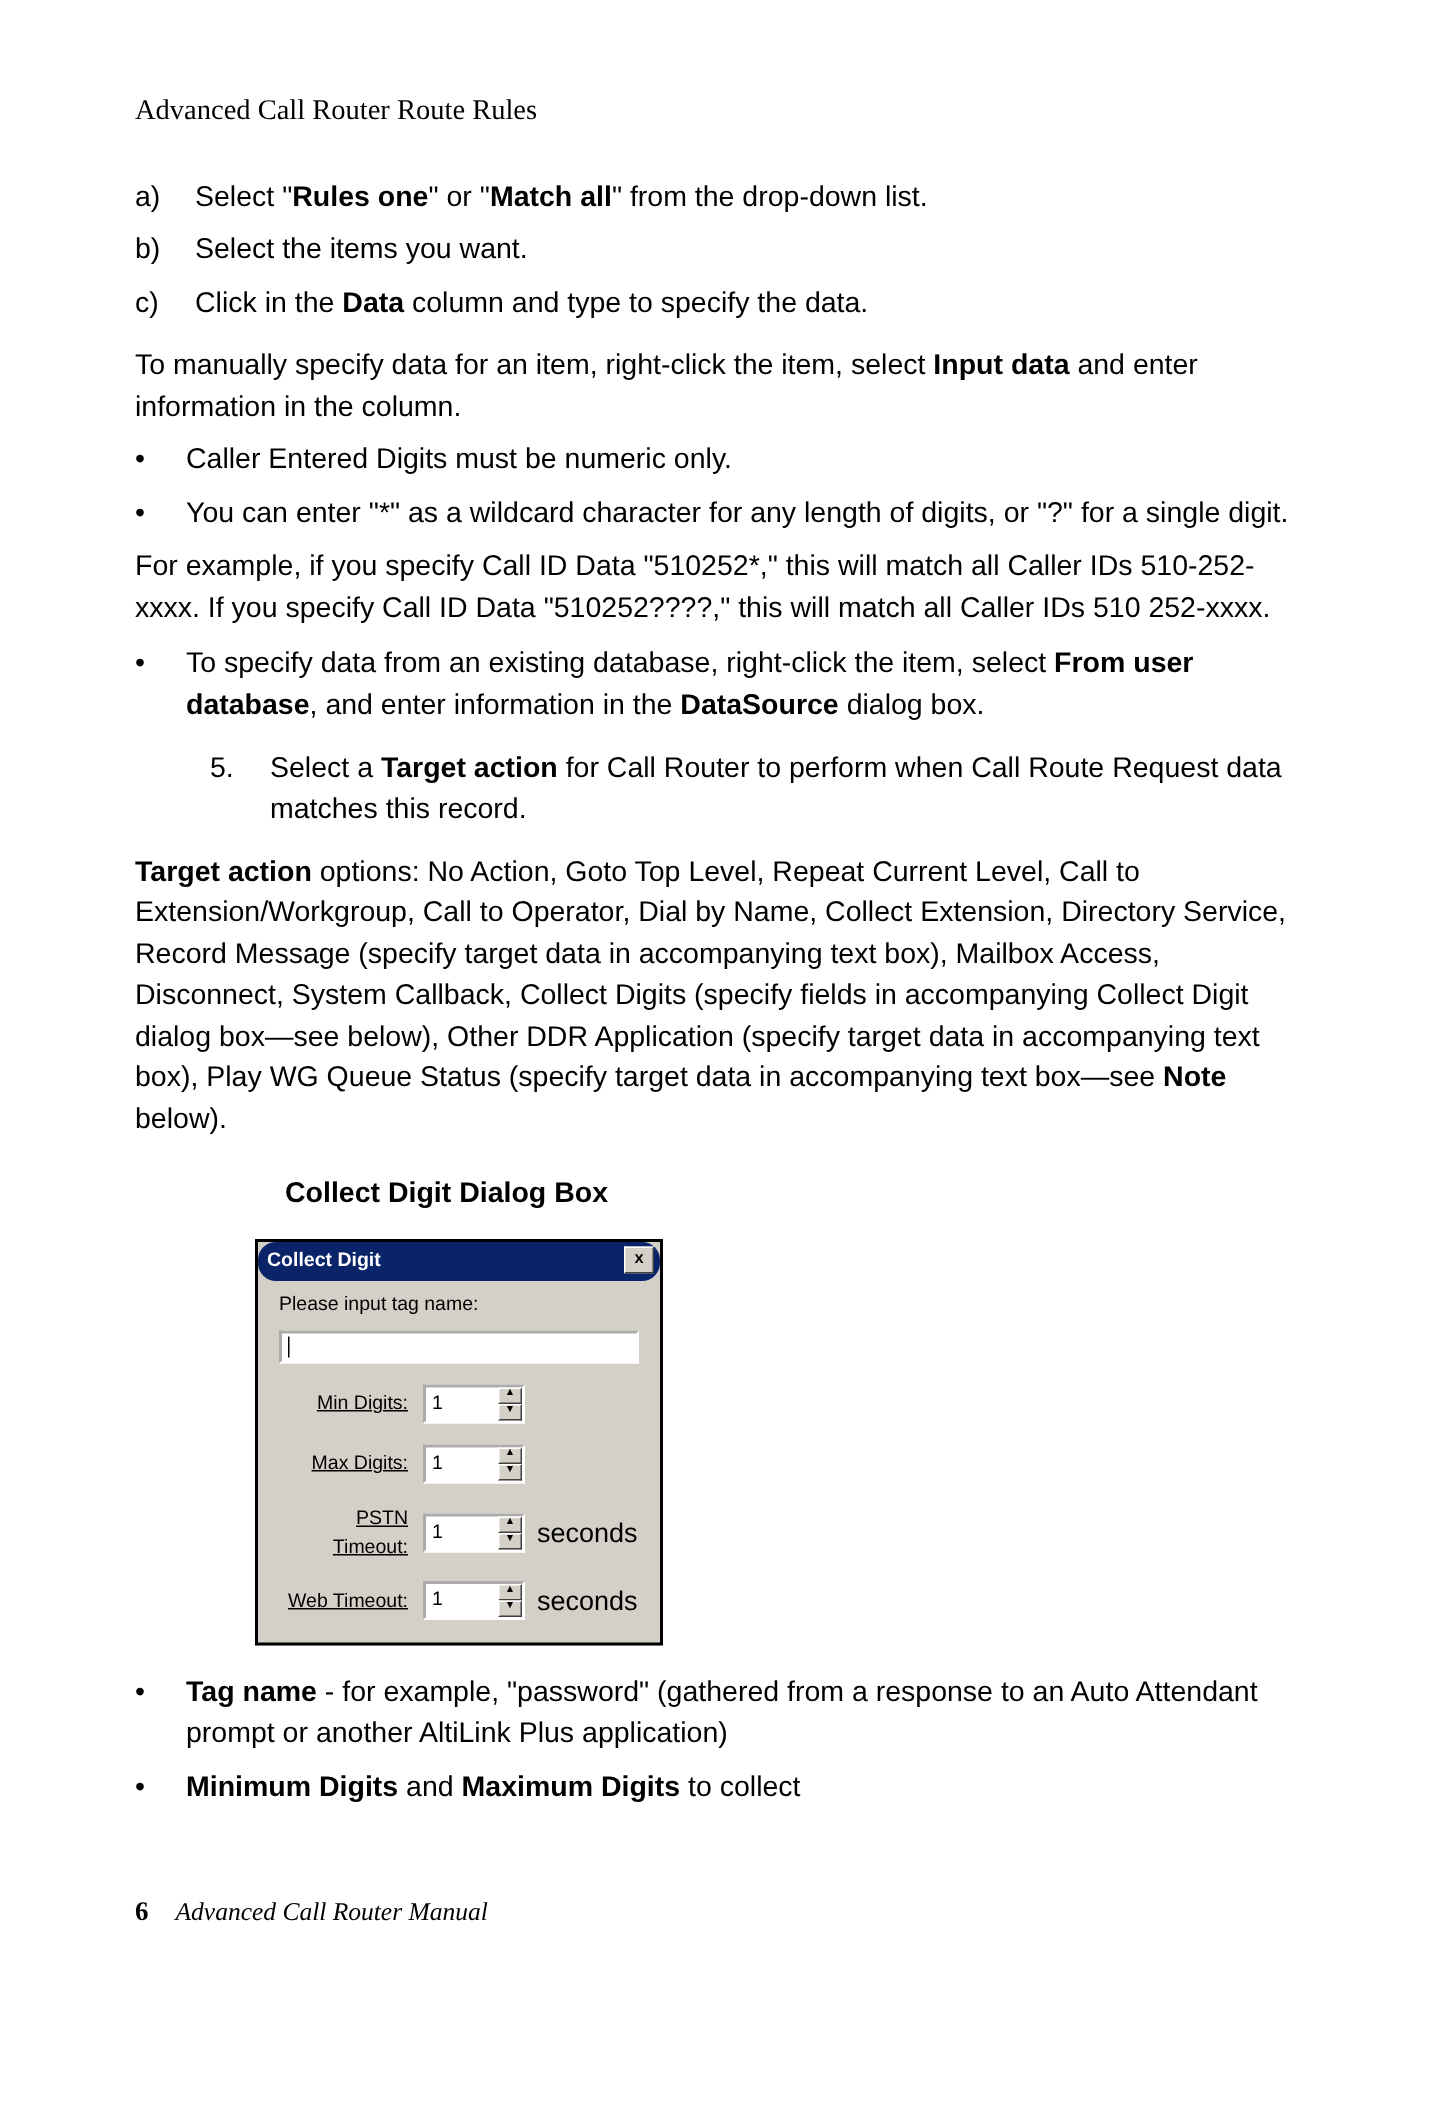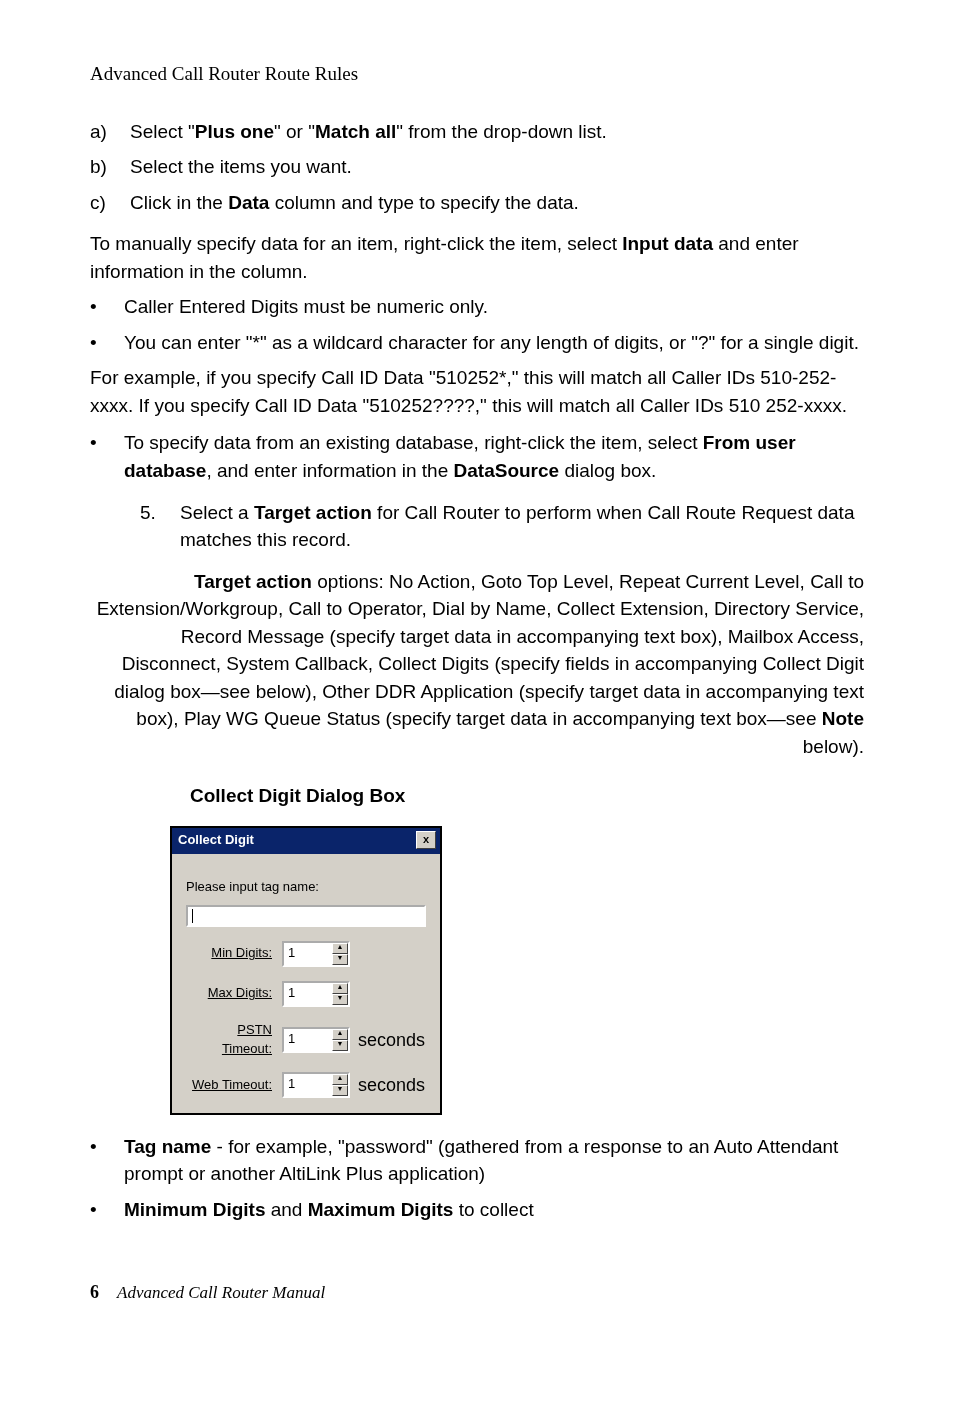--- a/index.html
+++ b/index.html
@@ -14,21 +14,21 @@
     padding: 60px 90px 40px 90px;
     box-sizing: border-box;
     line-height: 1.45;
     font-size: 19px;
   }
   .header {
     font-family: Georgia, 'Times New Roman', serif;
     font-size: 19px;
     margin-bottom: 30px;
   }
-  .indent-main { margin-left: 90px; text-align: right; }
+  .indent-main { margin-left: 90px; }
   .indent-sub  { margin-left: 130px; }
   .indent-sub2 { margin-left: 160px; }
   .indent-sub-bullet { margin-left: 130px; }
   .ol-row, .ul-row, .para {
     display: flex;
     margin: 8px 0;
   }
   .marker {
     flex-shrink: 0;
     width: 40px;
@@ -52,34 +52,35 @@
   }
   .titlebar {
     background: #0a246a;
     color: #fff;
     font-weight: bold;
     padding: 3px 4px 4px 6px;
     display: flex;
     align-items: center;
     justify-content: space-between;
     font-size: 13px;
+    border-radius: 12px;
   }
   .closebox {
     width: 18px; height: 16px;
     background: #d4d0c8;
     color: #000;
     border: 1px solid #fff;
     border-right-color: #404040;
     border-bottom-color: #404040;
     font-size: 11px;
     line-height: 14px;
     text-align: center;
     font-weight: bold;
   }
-  .dlg-body { padding: 24px 14px 14px 14px; }
+  .dlg-body { padding: 6px 14px 14px 14px; }
   .taglabel { margin-bottom: 8px; }
   .textinput {
     width: 100%;
     box-sizing: border-box;
     border: 2px inset #fff;
     height: 22px;
     background: #fff;
     padding: 1px 4px;
     display: flex;
     align-items: center;
@@ -142,21 +143,21 @@
 </style>
 </head>
 <body>
 
 <div class="page">
 
   <div class="header">Advanced Call Router Route Rules</div>
 
   <div class="indent-sub ol-row">
     <div class="marker">a)</div>
-    <div class="txt"><span> Select "</span><b>Plus one</b><span>" or "</span><b>Match all</b><span>" from the drop-down list.</span></div>
+    <div class="txt"><span> Select "</span><b>Rules one</b><span>" or "</span><b>Match all</b><span>" from the drop-down list.</span></div>
   </div>
 
   <div class="indent-sub ol-row">
     <div class="marker">b)</div>
     <div class="txt">Select the items you want.</div>
   </div>
 
   <div class="indent-sub ol-row">
     <div class="marker">c)</div>
     <div class="txt"><span>Click in the </span><b>Data</b><span> column and type to specify the data.</span></div>

